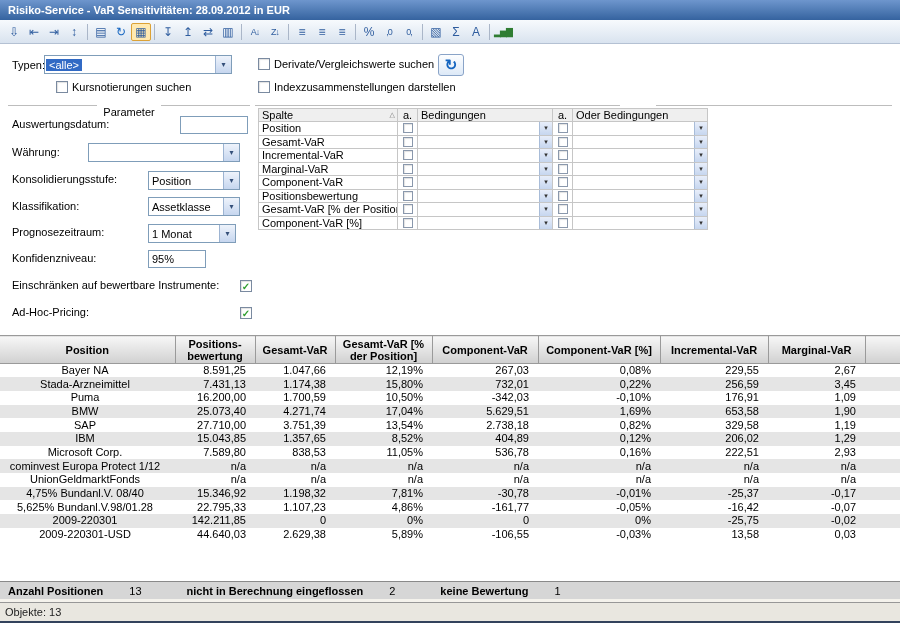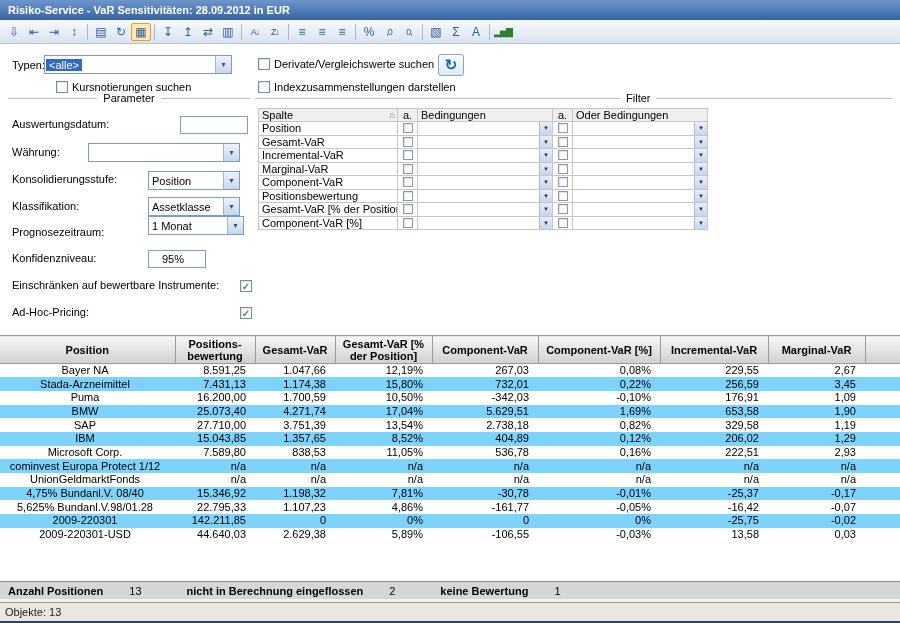--- a/index.html
+++ b/index.html
@@ -25,33 +25,33 @@
   .lbl { position:absolute; white-space:nowrap; color:#000; }
   .combo { position:absolute; height:19px; border:1px solid #7f9db9; background:#fff;
            display:flex; align-items:center; }
   .combo-text { flex:1; padding:0 3px; white-space:nowrap; overflow:hidden; }
   .combo-text.sel { flex:none; margin-left:1px; background:#316ac5; color:#fff; }
   .combo .spacer { flex:1; }
   .combo-btn { width:16px; align-self:stretch; background:linear-gradient(to bottom,#eef3fb,#c6d6ef);
                border-left:1px solid #9db4d2; display:flex; align-items:center; justify-content:center;
                font-size:8px; color:#35507a; }
   .tinput { position:absolute; height:18px; border:1px solid #7f9db9; background:#fff;
-            padding:0 13px; font:inherit; }
+            padding:0 3px; font:inherit; }
   .cbx { width:12px; height:12px; background:#fff; border:1px solid #7a8aa0;
          display:inline-flex; align-items:center; justify-content:center;
          font-size:10px; font-weight:bold; color:#2f9e2f;
          box-shadow:inset 1px 1px 1px rgba(0,0,0,0.12); }
   .cbx.checked::after { content:"✓"; }
   .cb-row { position:absolute; display:flex; align-items:center; gap:4px; }
   .refresh-btn { position:absolute; width:26px; height:22px; border:1px solid #8aa4c8; border-radius:3px;
                  background:linear-gradient(to bottom,#fdfeff,#dde9f7); display:flex; align-items:center;
                  justify-content:center; color:#1565c0; font-size:15px; font-weight:bold; }
   .sect { position:absolute; display:flex; align-items:center; gap:6px; }
   .sect .ln { flex:1; height:1px; background:#bdbdbd; }
-  .sect-t { white-space:nowrap; }
+  .sect-t { white-space:nowrap;margin-top:14px; }
 
   
   .fgrid { position:absolute; left:258px; top:64px; width:468px; }
   .f-row { display:flex; height:13.5px; }
   .f-row.head { height:14px; }
   .f-c { background:#fff; border-right:1px solid #c6c6c6; border-bottom:1px solid #c6c6c6;
          display:flex; align-items:center; overflow:hidden; white-space:nowrap; }
   .f-row > .f-c:first-child { border-left:1px solid #c6c6c6; }
   .f-row.head .f-c { background:#efefef; border-top:1px solid #c6c6c6; }
   .w-spalte { width:140px; padding-left:3px; }
@@ -70,21 +70,21 @@
   .ptable th { background:linear-gradient(to bottom,#f7f7f7,#d0d0d0);
                border-top:1px solid #9a9a9a; border-right:1px solid #9a9a9a; border-bottom:1px solid #9a9a9a;
                font-weight:bold; font-size:11px; height:28px; line-height:12px;
                text-align:center; padding:0 2px; vertical-align:middle; }
   .ptable th:last-child { border-right:none; }
   .ptable tr { height:13.7px; }
   .ptable td { font-size:11px; line-height:13px; padding:0 9px 0 4px;
                white-space:nowrap; overflow:hidden; }
   .ptable td.pos { text-align:center; }
   .ptable td.num { text-align:right; }
-  .ptable tr.alt td { background:#7dd3fc; }
+  .ptable tr.alt td { background:#e5e5e5; }
 
   
   .summary { height:18px; background:#d6d6d6; border-top:1px solid #8a8a8a;
              display:flex; align-items:center; padding-left:8px; }
   .summary .sl { font-weight:bold; }
   .summary .sv { margin-left:26px; }
   .summary .sl.nxt { margin-left:45px; }
   .gapline { height:3px; background:#f4f2ec; }
   .statusbar { height:19px; background:#e9e7e0; border-top:1px solid #979797;
                display:flex; align-items:center; padding-left:5px; color:#222; }
@@ -185,21 +185,21 @@
       <span class="combo-btn">▾</span>
     </div>
 
     <span class="lbl" style="left:12px;top:156px">Klassifikation:</span>
     <div class="combo" style="left:148px;top:153px;width:92px">
       <span class="combo-text">Assetklasse</span>
       <span class="combo-btn">▾</span>
     </div>
 
     <span class="lbl" style="left:12px;top:182px">Prognosezeitraum:</span>
-    <div class="combo" style="left:148px;top:172px;width:96px">
+    <div class="combo" style="left:148px;top:180px;width:88px">
       <span class="combo-text">1 Monat</span>
       <span class="combo-btn">▾</span>
     </div>
 
     <span class="lbl" style="left:12px;top:208px">Konfidenzniveau:</span>
     <input class="tinput" style="left: 148px; top: 206px; width: 58px;" value="95%">
 
     <span class="lbl" style="left:12px;top:235px">Einschränken auf bewertbare Instrumente:</span>
     <span class="cbx checked" style="position:absolute;left:240px;top:236px"></span>
 

